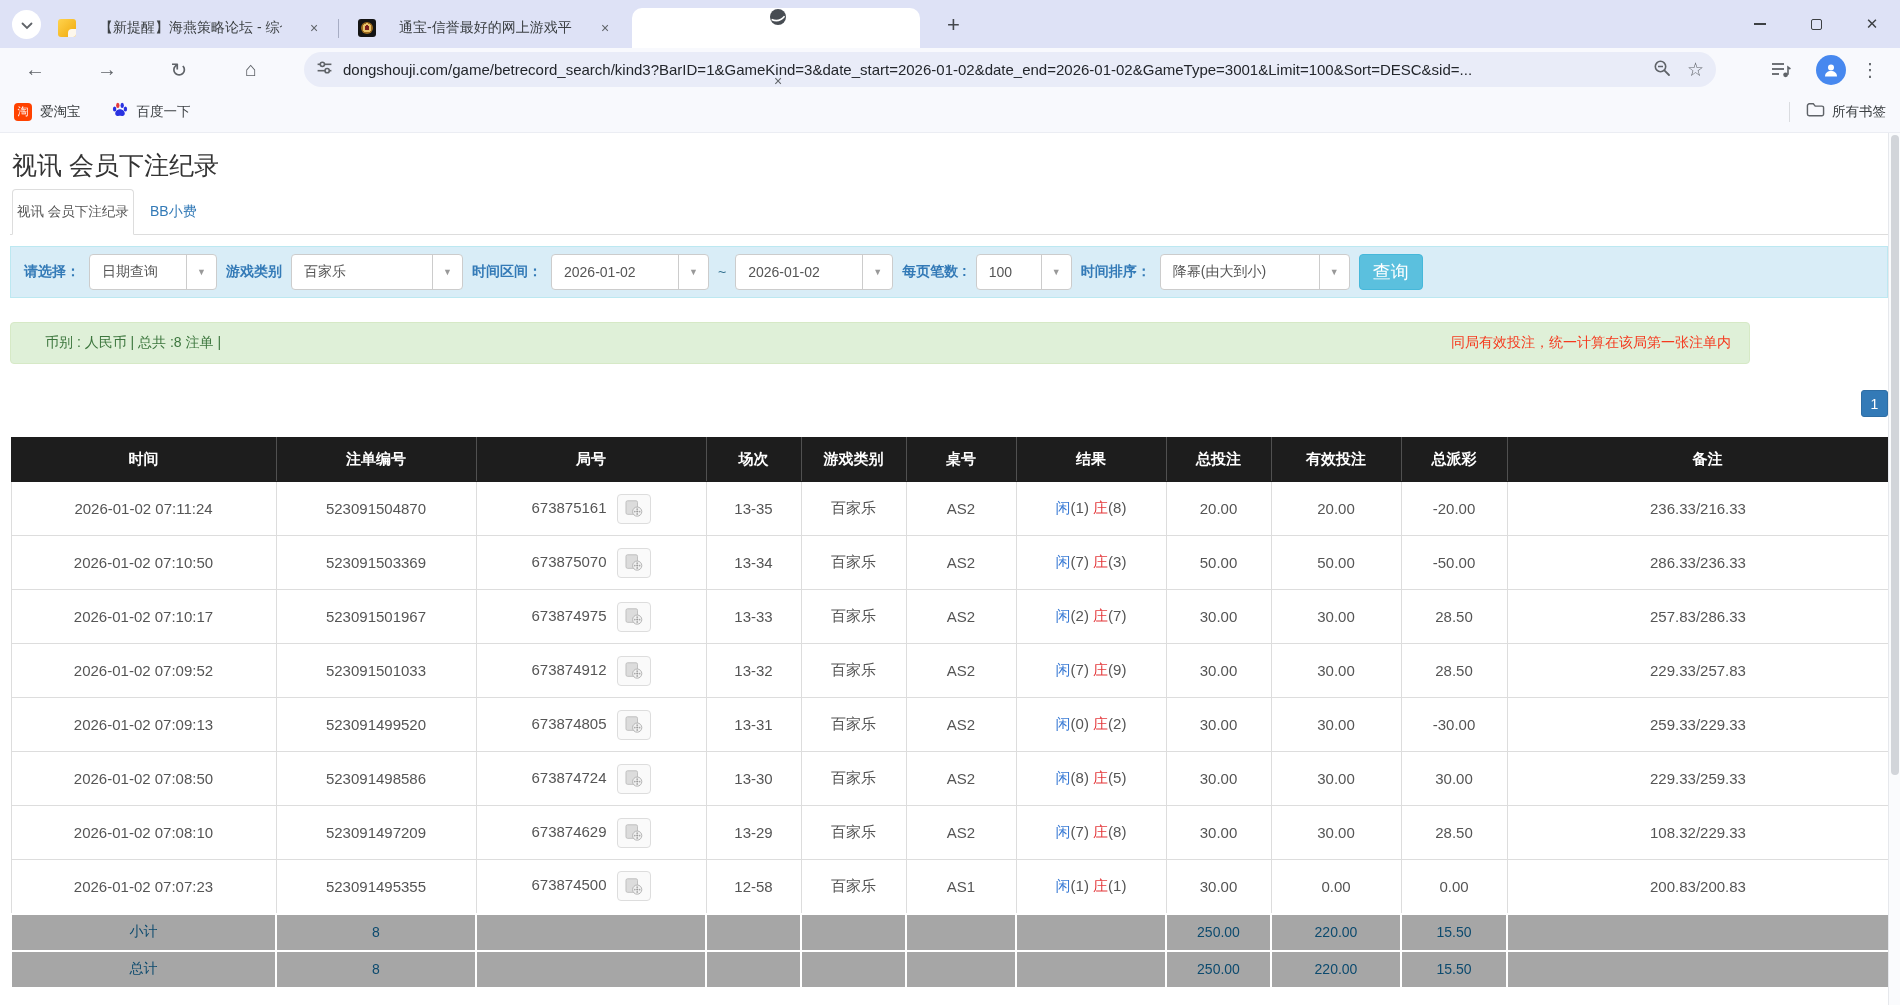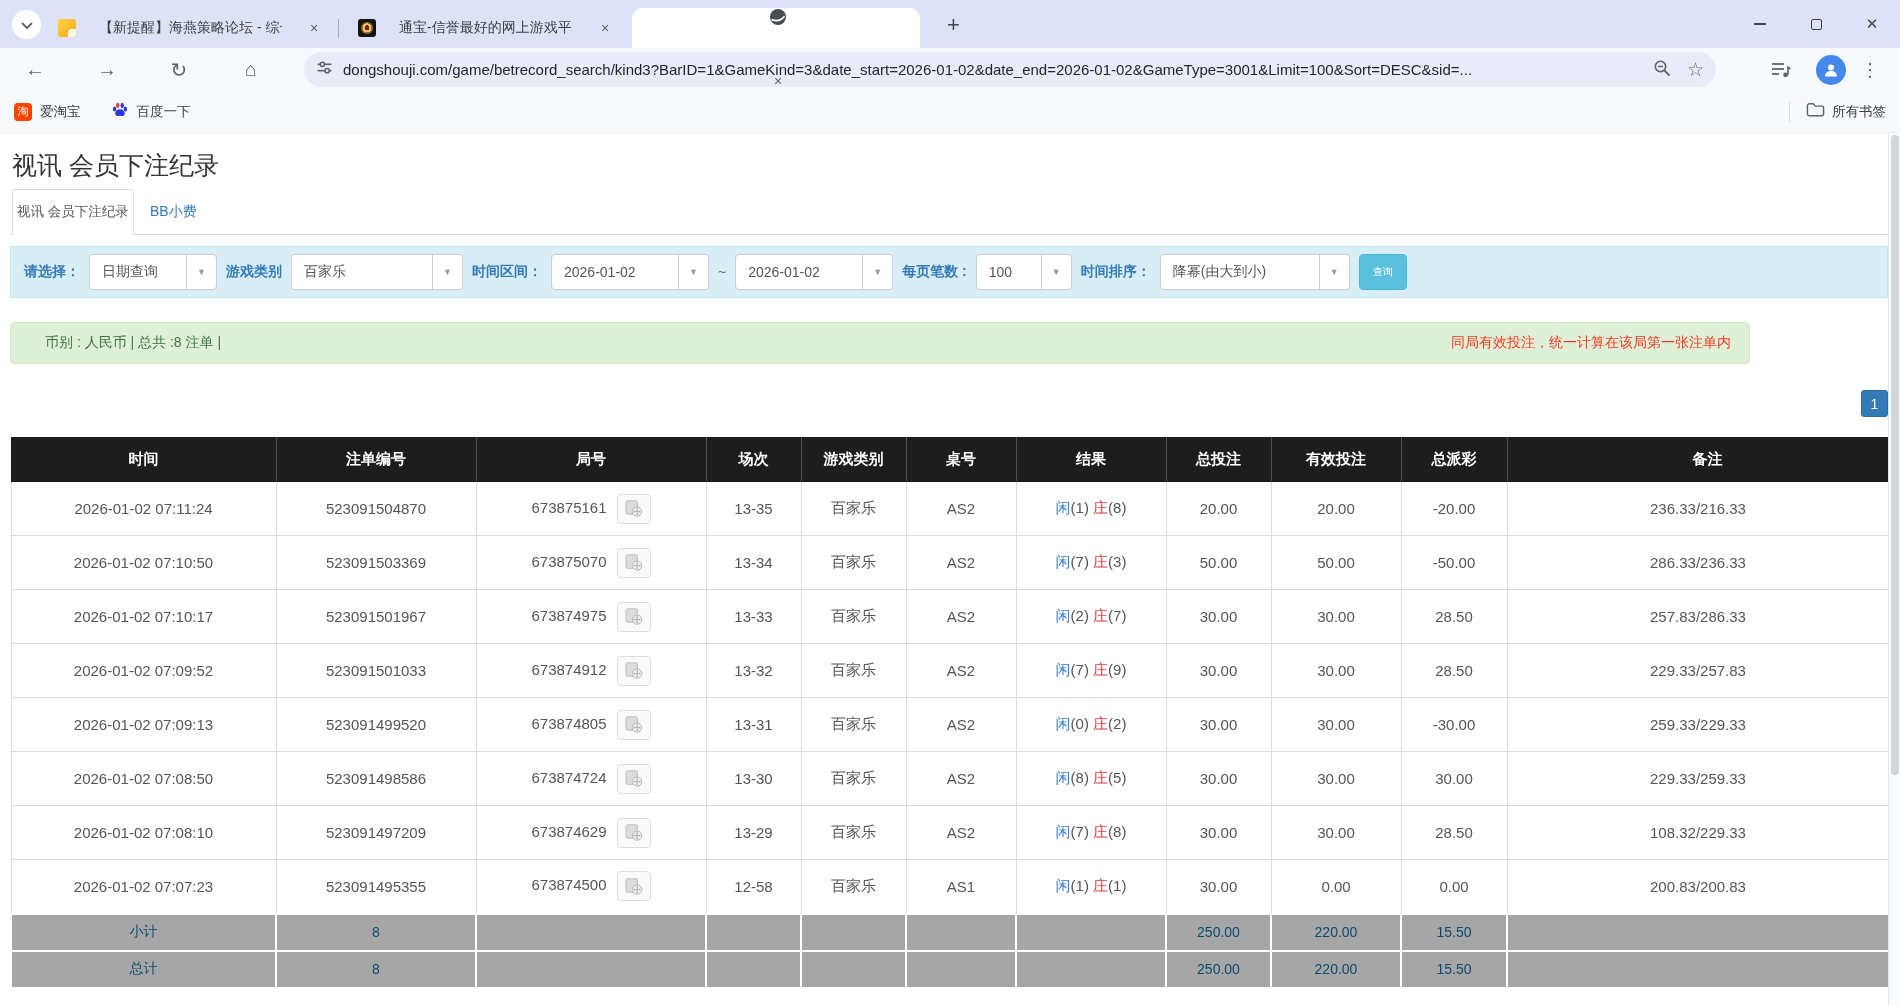--- a/index.html
+++ b/index.html
@@ -72,21 +72,21 @@
   .filterbar { margin-top:11px; width:1878px; height:52px; background:#d9edf7; border:1px solid #bce8f1;
     border-radius:0; display:flex; align-items:center; padding:0 13px; gap:9px; }
   .flabel { font-size:14px; font-weight:bold; color:#337ab7; white-space:nowrap; }
   .dd { height:36px; background:#fff; border:1px solid #ccc; border-radius:4px; display:flex; align-items:center; }
   .dd .v { padding:0 12px; font-size:14px; color:#555; flex:1; white-space:nowrap; overflow:hidden; }
   .dd .c { width:30px; align-self:stretch; border-left:1px solid #ccc; display:flex; align-items:center;
     justify-content:center; color:#999; font-size:9px; }
   .w-select{ width:128px; } .w-game{ width:172px; } .w-date{ width:158px; } .w-size{ width:96px; } .w-sort{ width:190px; }
   .tilde { font-size:14px; color:#31708f; }
   .btn-search { height:36px; padding:0 13px; background:#5bc0de; border:1px solid #46b8da; border-radius:4px;
-    color:#fff; font-size:10px; display:flex; align-items:center; }
+    color:#fff; font-size:18px; display:flex; align-items:center; }
 
   .infobar { margin-top:24px; width:1740px; height:42px; background:#dff0d8; border:1px solid #d6e9c6;
     border-radius:4px; display:flex; align-items:center; justify-content:space-between; padding:0 18px 0 34px; }
   .info-left { font-size:14px; color:#3c763d; }
   .info-right { font-size:14px; color:#f5391e; }
 
   .pagrow { margin-top:26px; width:1878px; display:flex; justify-content:flex-end; }
   .pagebtn { min-width:27px; height:27px; background:#337ab7; border:1px solid #2e6da4; border-radius:3px;
     color:#fff; font-size:14px; display:flex; align-items:center; justify-content:center; }
   .pagrow-bottom { margin-top:18px; width:1878px; display:flex; justify-content:flex-end; }

